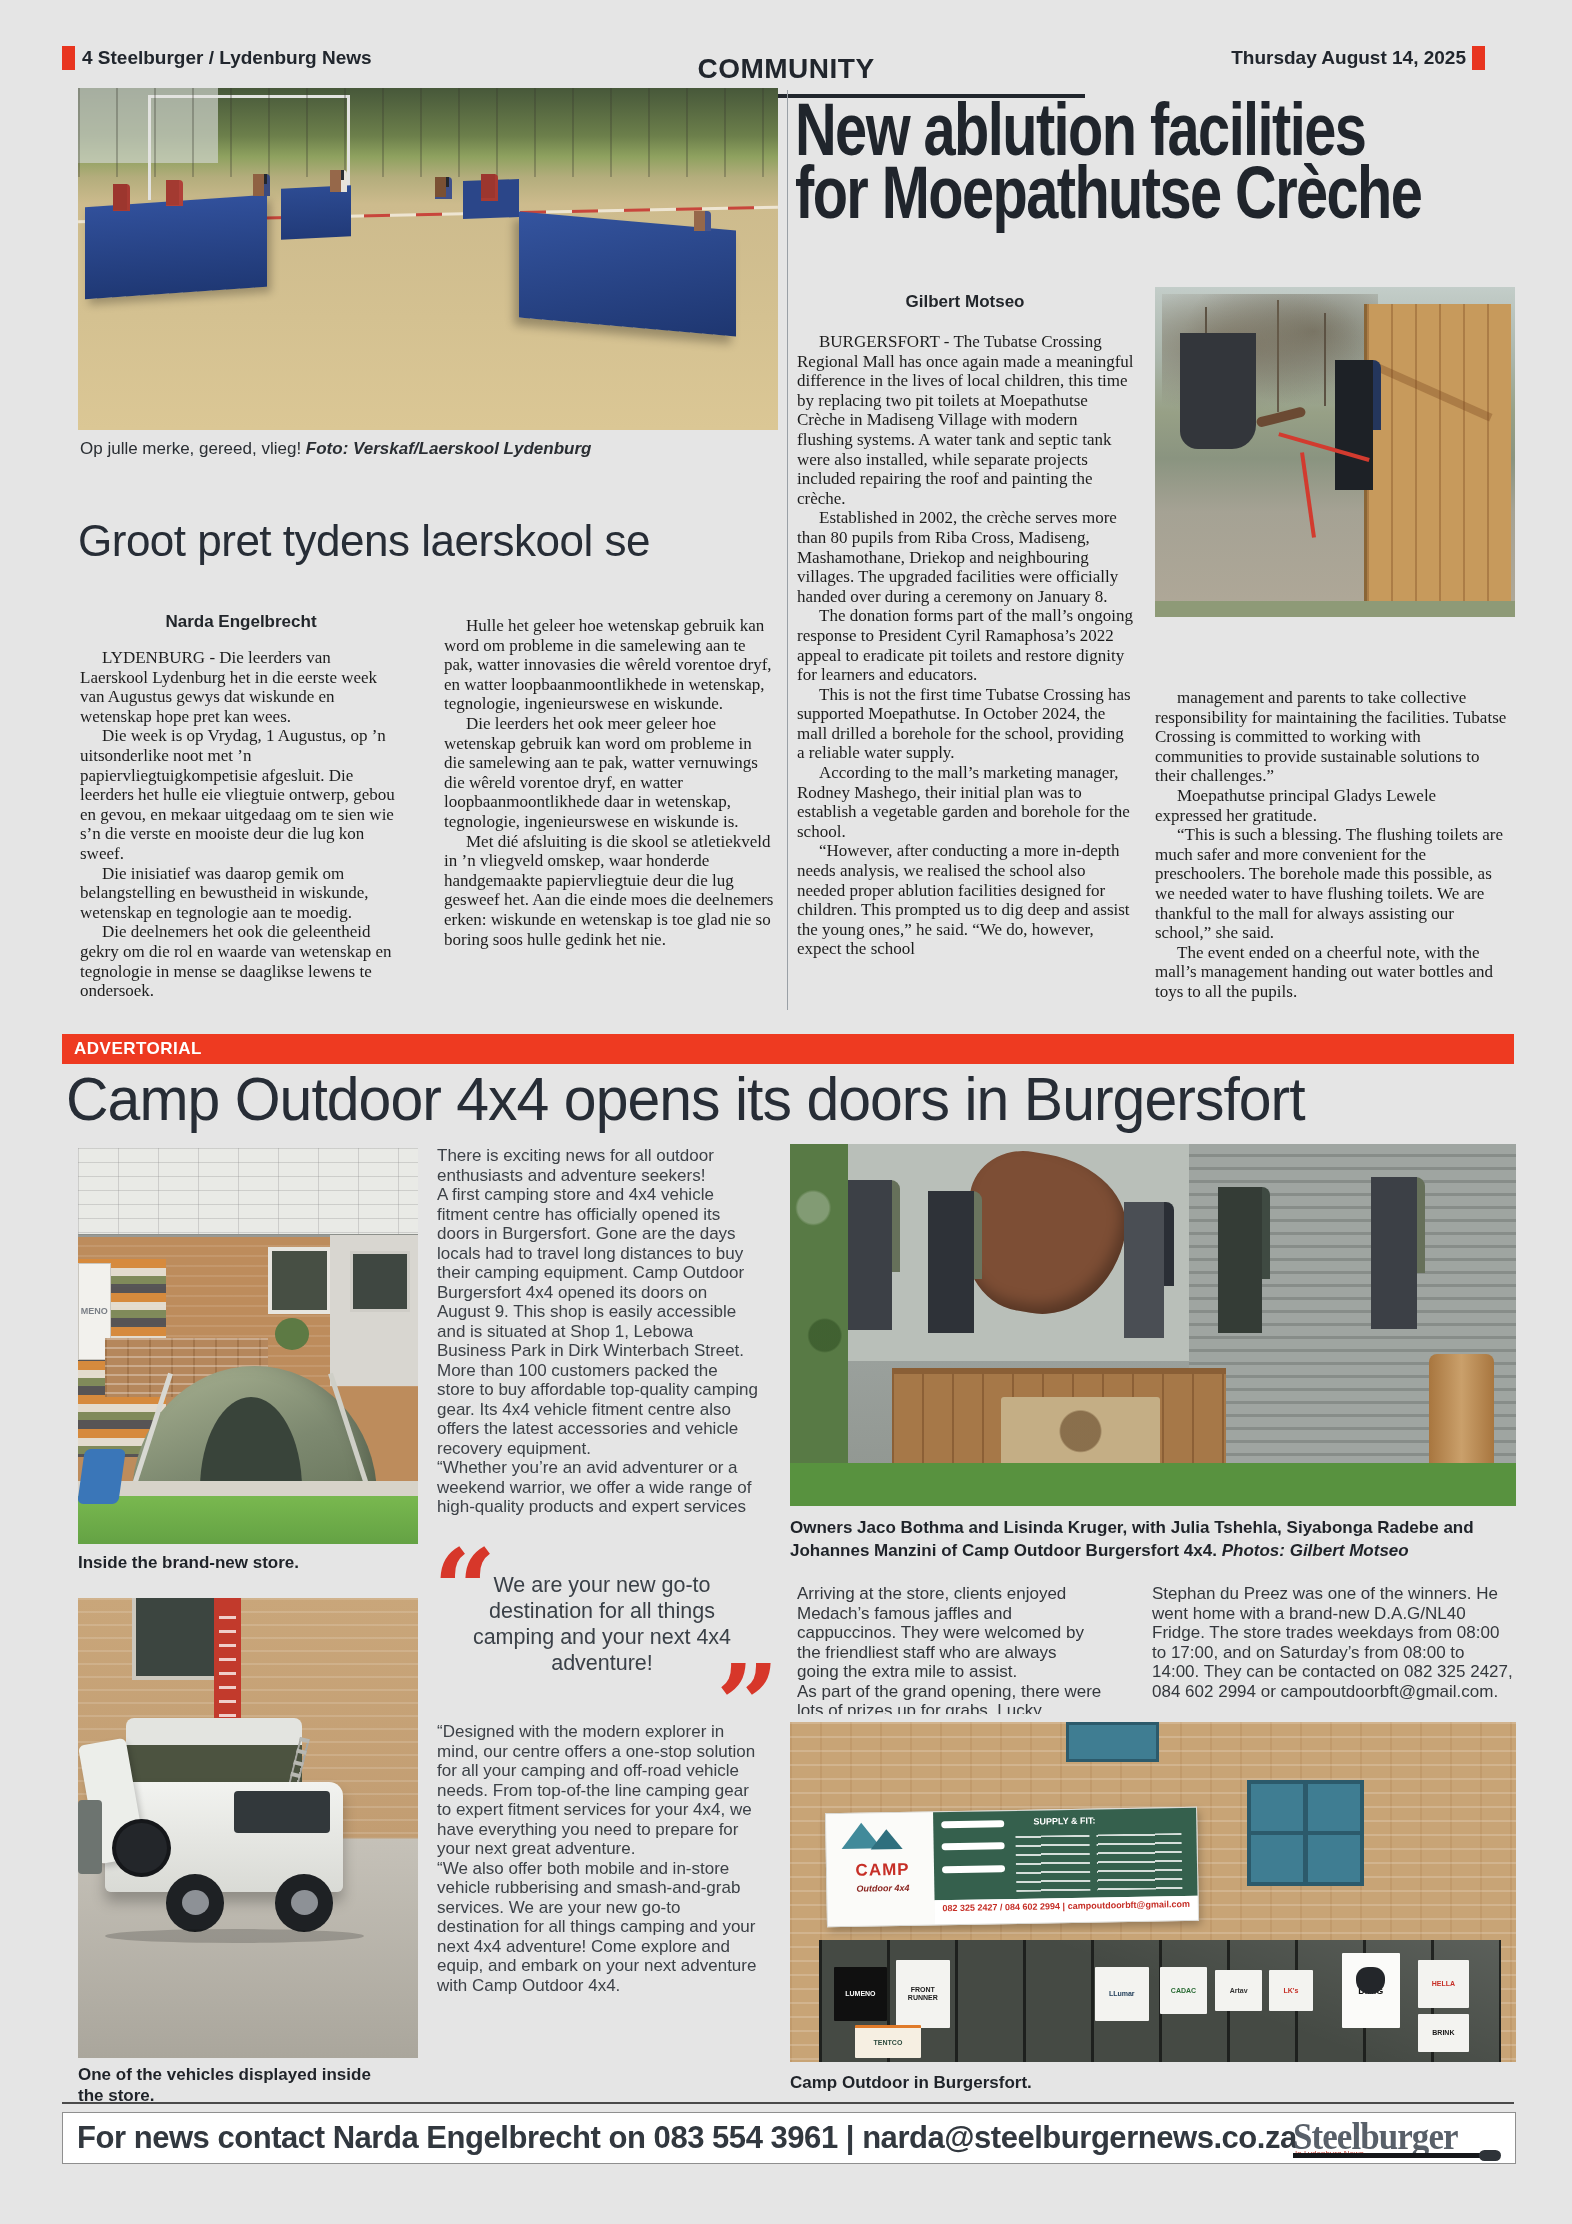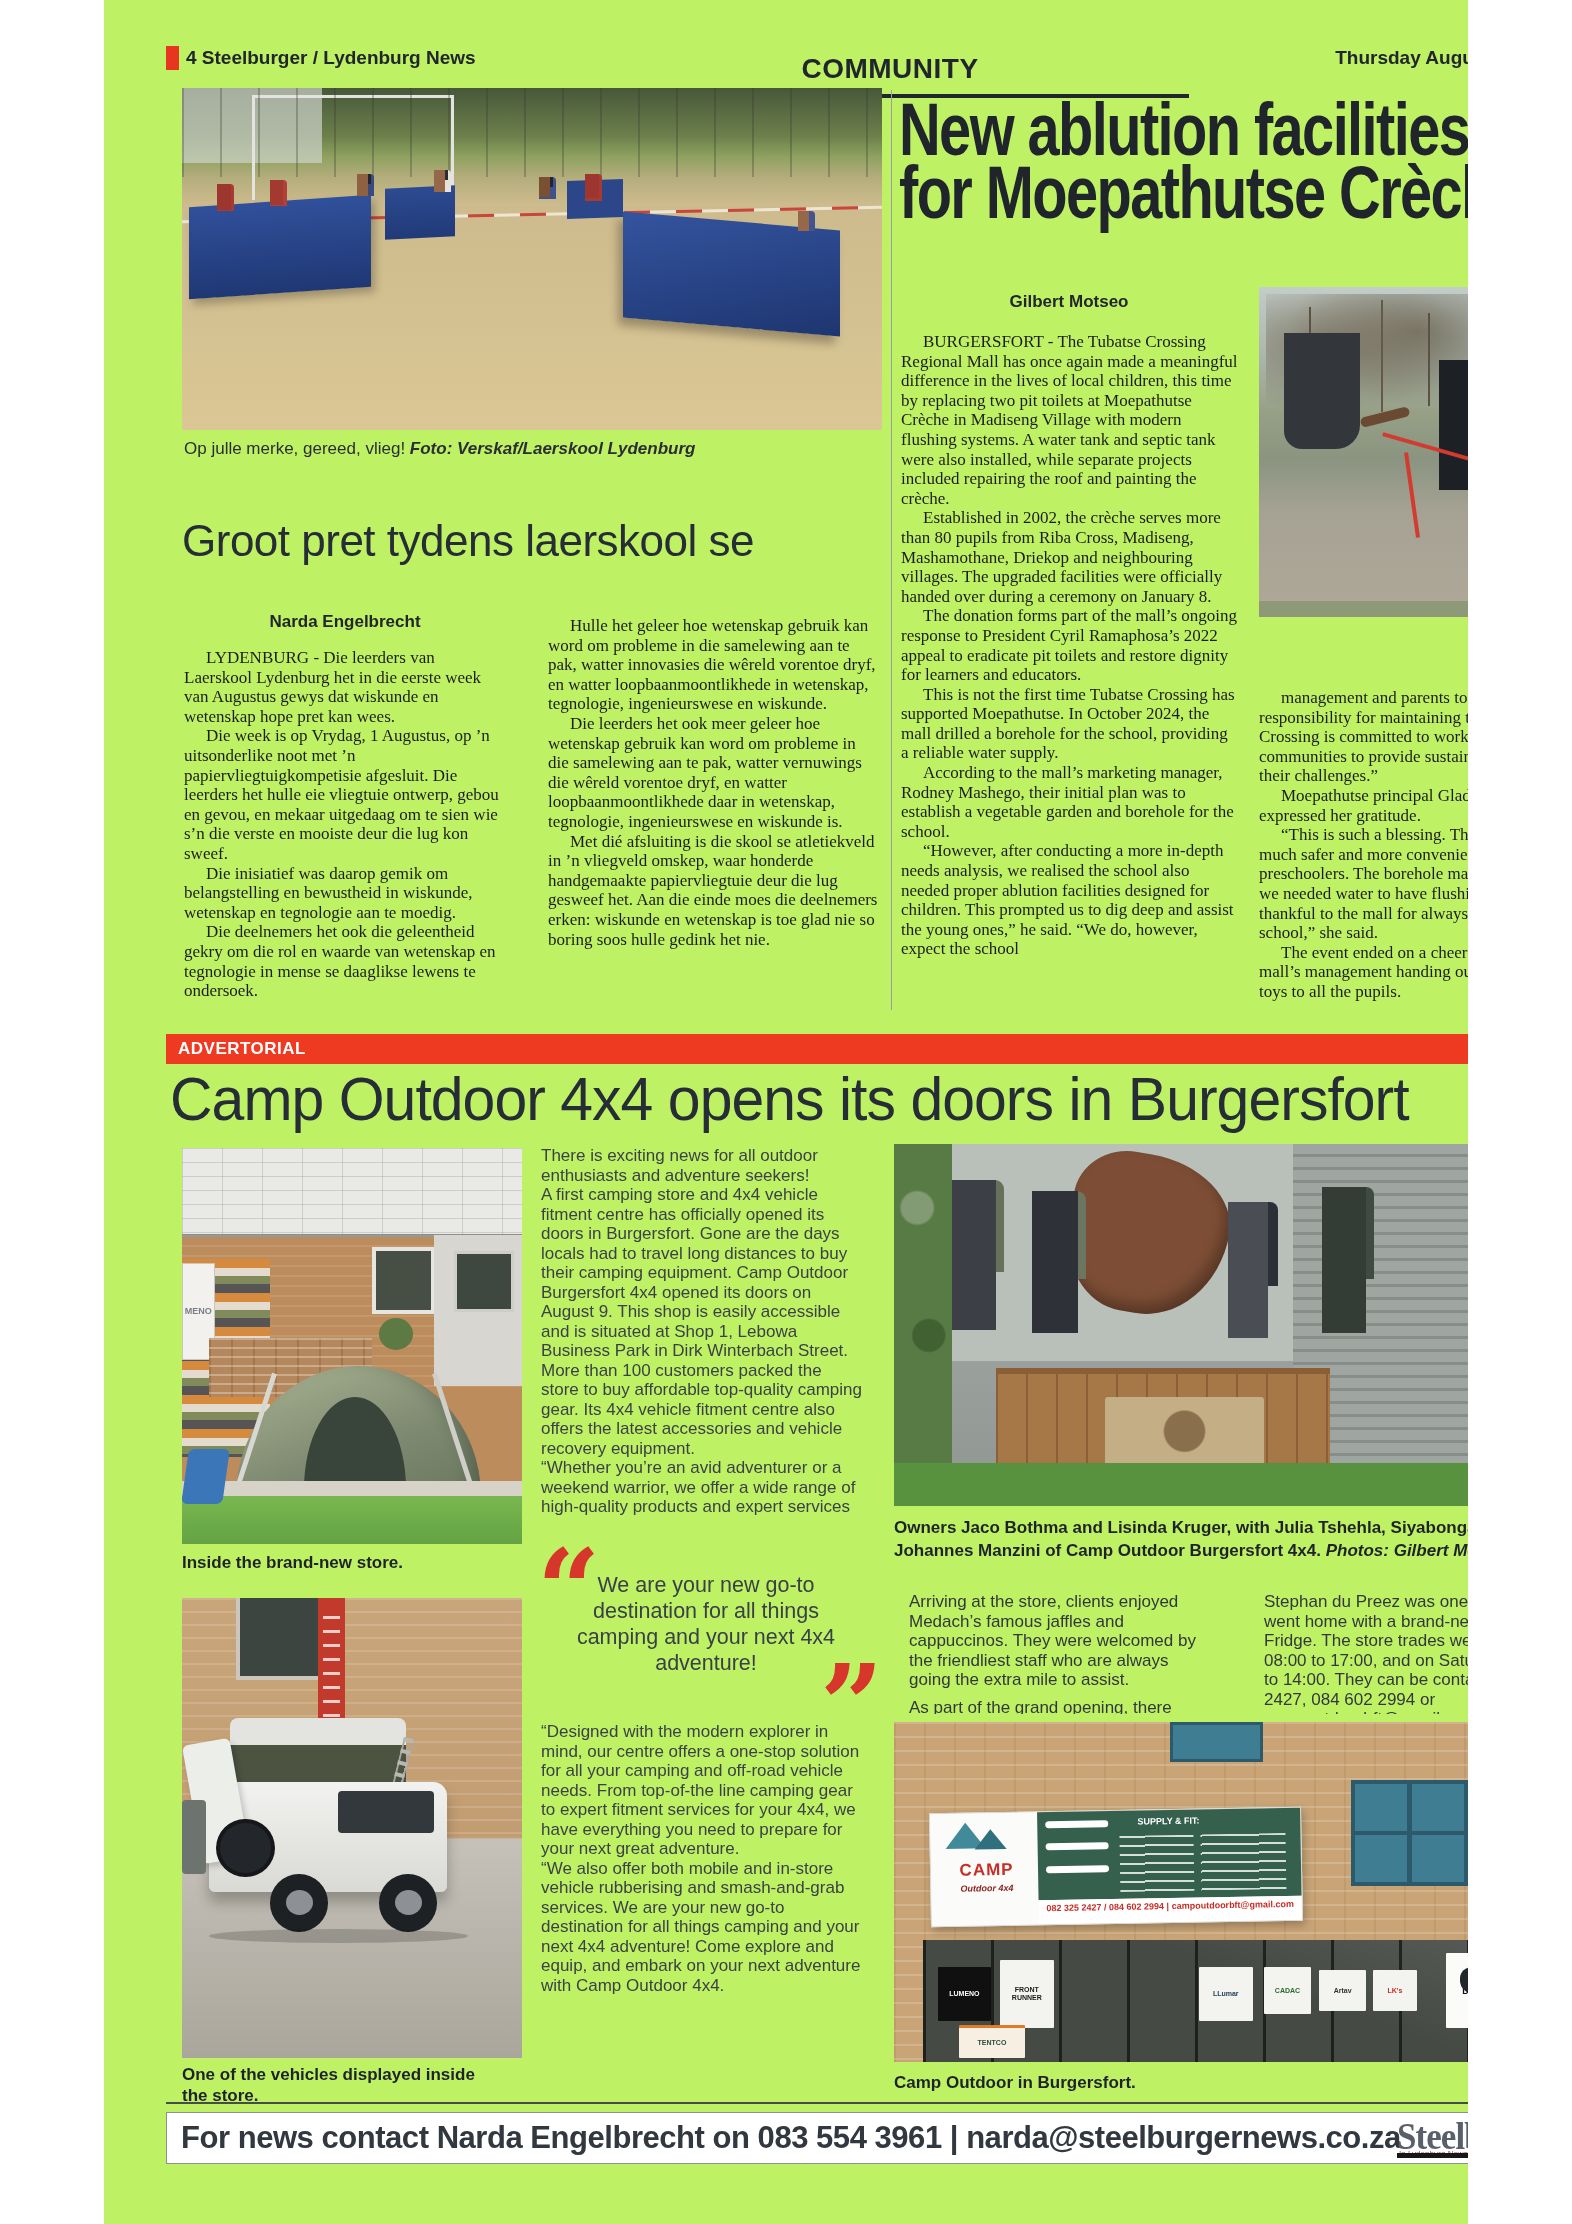--- a/index.html
+++ b/index.html
@@ -1,34 +1,34 @@
 <!DOCTYPE html>
 <html><head>
 <meta charset="utf-8">
 <title>Steelburger / Lydenburg News — Community</title>
 <style>
   html,body{margin:0;padding:0;background:#fff;}
-  #page{position:relative;width:1364px;height:2224px;background:#bef264;margin:0 auto;overflow:hidden;
+  #page{position:relative;width:1572px;height:2224px;background:#e5e5e5;margin:0 auto;overflow:hidden;
         font-family:"Liberation Sans",sans-serif;color:#1c1c1c;}
   .abs{position:absolute;}
   .nowrap{white-space:nowrap;}
   .cond{display:inline-block;transform-origin:left top;}
   
   .redsq{background:#e8351f;}
   .mast{font:700 19px/24px "Liberation Sans",sans-serif;color:#21262d;}
   .community{font:700 28px/30px "Liberation Sans",sans-serif;letter-spacing:.5px;color:#21262d;}
   
   .hl-left{font:400 44px/50px "Liberation Sans",sans-serif;color:#272d36;letter-spacing:-.5px;}
   .hl-right{font:700 74px/63px "Liberation Sans",sans-serif;color:#20252c;letter-spacing:-2px;}
   .hl-camp{font:400 62px/62px "Liberation Sans",sans-serif;color:#272d36;letter-spacing:-1px;}
   .byline{font:700 17px/20px "Liberation Sans",sans-serif;color:#22262b;text-align:center;}
   
   .serif p{margin:0;text-indent:22px;font:17px/19.6px "Liberation Serif",serif;color:#1d1d1d;text-align:left;}
   .sans p{margin:0;font:17px/19.5px "Liberation Sans",sans-serif;color:#3c4147;}
-  .midsans p{margin:8px;font:17px/19.5px "Liberation Sans",sans-serif;color:#33373c;}
+  .midsans p{margin:0;font:17px/19.5px "Liberation Sans",sans-serif;color:#33373c;}
   
   .cap{font:700 17px/21px "Liberation Sans",sans-serif;color:#1f2329;}
   .capreg{font:400 17px/21px "Liberation Sans",sans-serif;color:#2a2e33;}
   .credit{font-weight:700;font-style:italic;}
   
   .advbar{background:#ee3a21;}
   .advtxt{font:700 17px/30px "Liberation Sans",sans-serif;color:#fff;letter-spacing:.5px;}
   
   .pq{font:400 21.5px/26px "Liberation Sans",sans-serif;color:#3a4047;text-align:center;}
   .qmark{font:700 110px/60px "DejaVu Serif",serif;color:#d7372a;}

